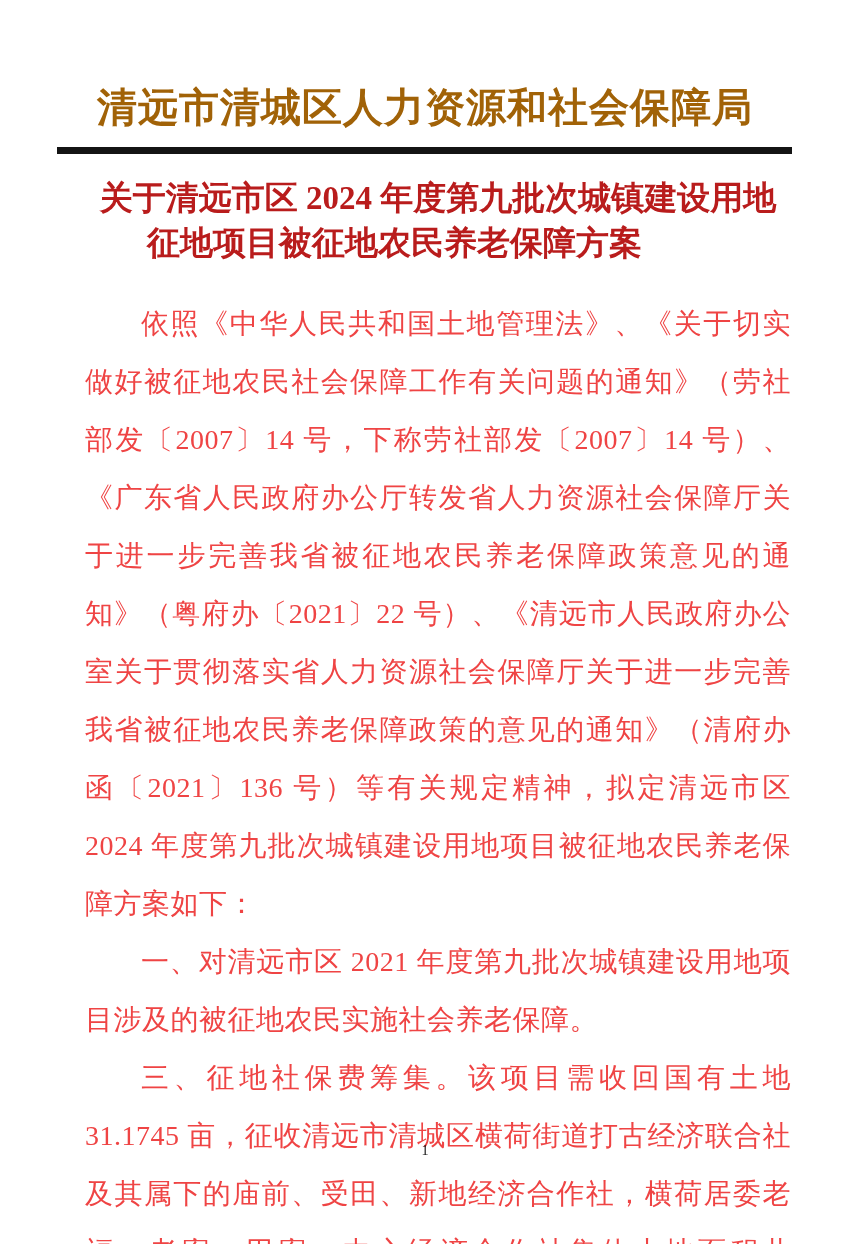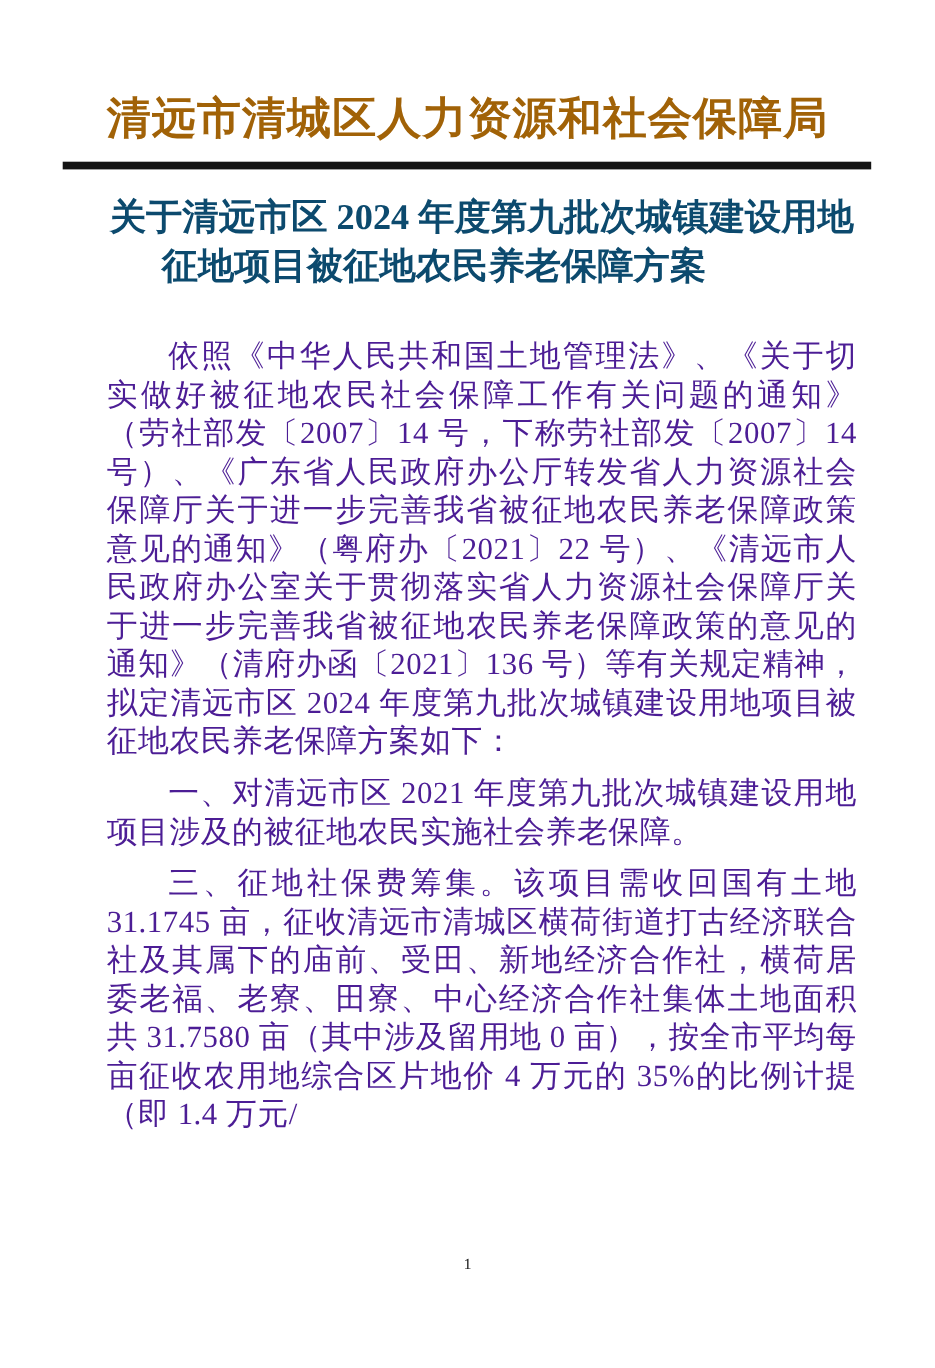--- a/index.html
+++ b/index.html
@@ -39,44 +39,44 @@
     background: #141414;
   }
   .doc-title {
     position: absolute;
     top: 176px;
     left: 85px;
     width: 706px;
     font-size: 33px;
     font-weight: bold;
     line-height: 45px;
-    color: #0c4a6e;
+    color: #b91c1c;
   }
   .doc-title .line1 {
     text-align: center;
     white-space: nowrap;
   }
   .doc-title .line2 {
     padding-left: 62px;
     white-space: nowrap;
   }
   .doc-body {
     position: absolute;
     top: 295px;
     left: 85px;
     width: 706px;
   }
   .doc-body p {
-    margin: 12px;
+    margin: 0;
     font-size: 28px;
-    line-height: 35px;
+    line-height: 58px;
     letter-spacing: 0.5px;
     text-align: justify;
     text-indent: 2em;
-    color: #4c1d95;
+    color: #ef4444;
   }
   .page-number {
     position: absolute;
     top: 1143px;
     left: 0;
     width: 100%;
     text-align: center;
     font-size: 14px;
     color: #111111;
   }

